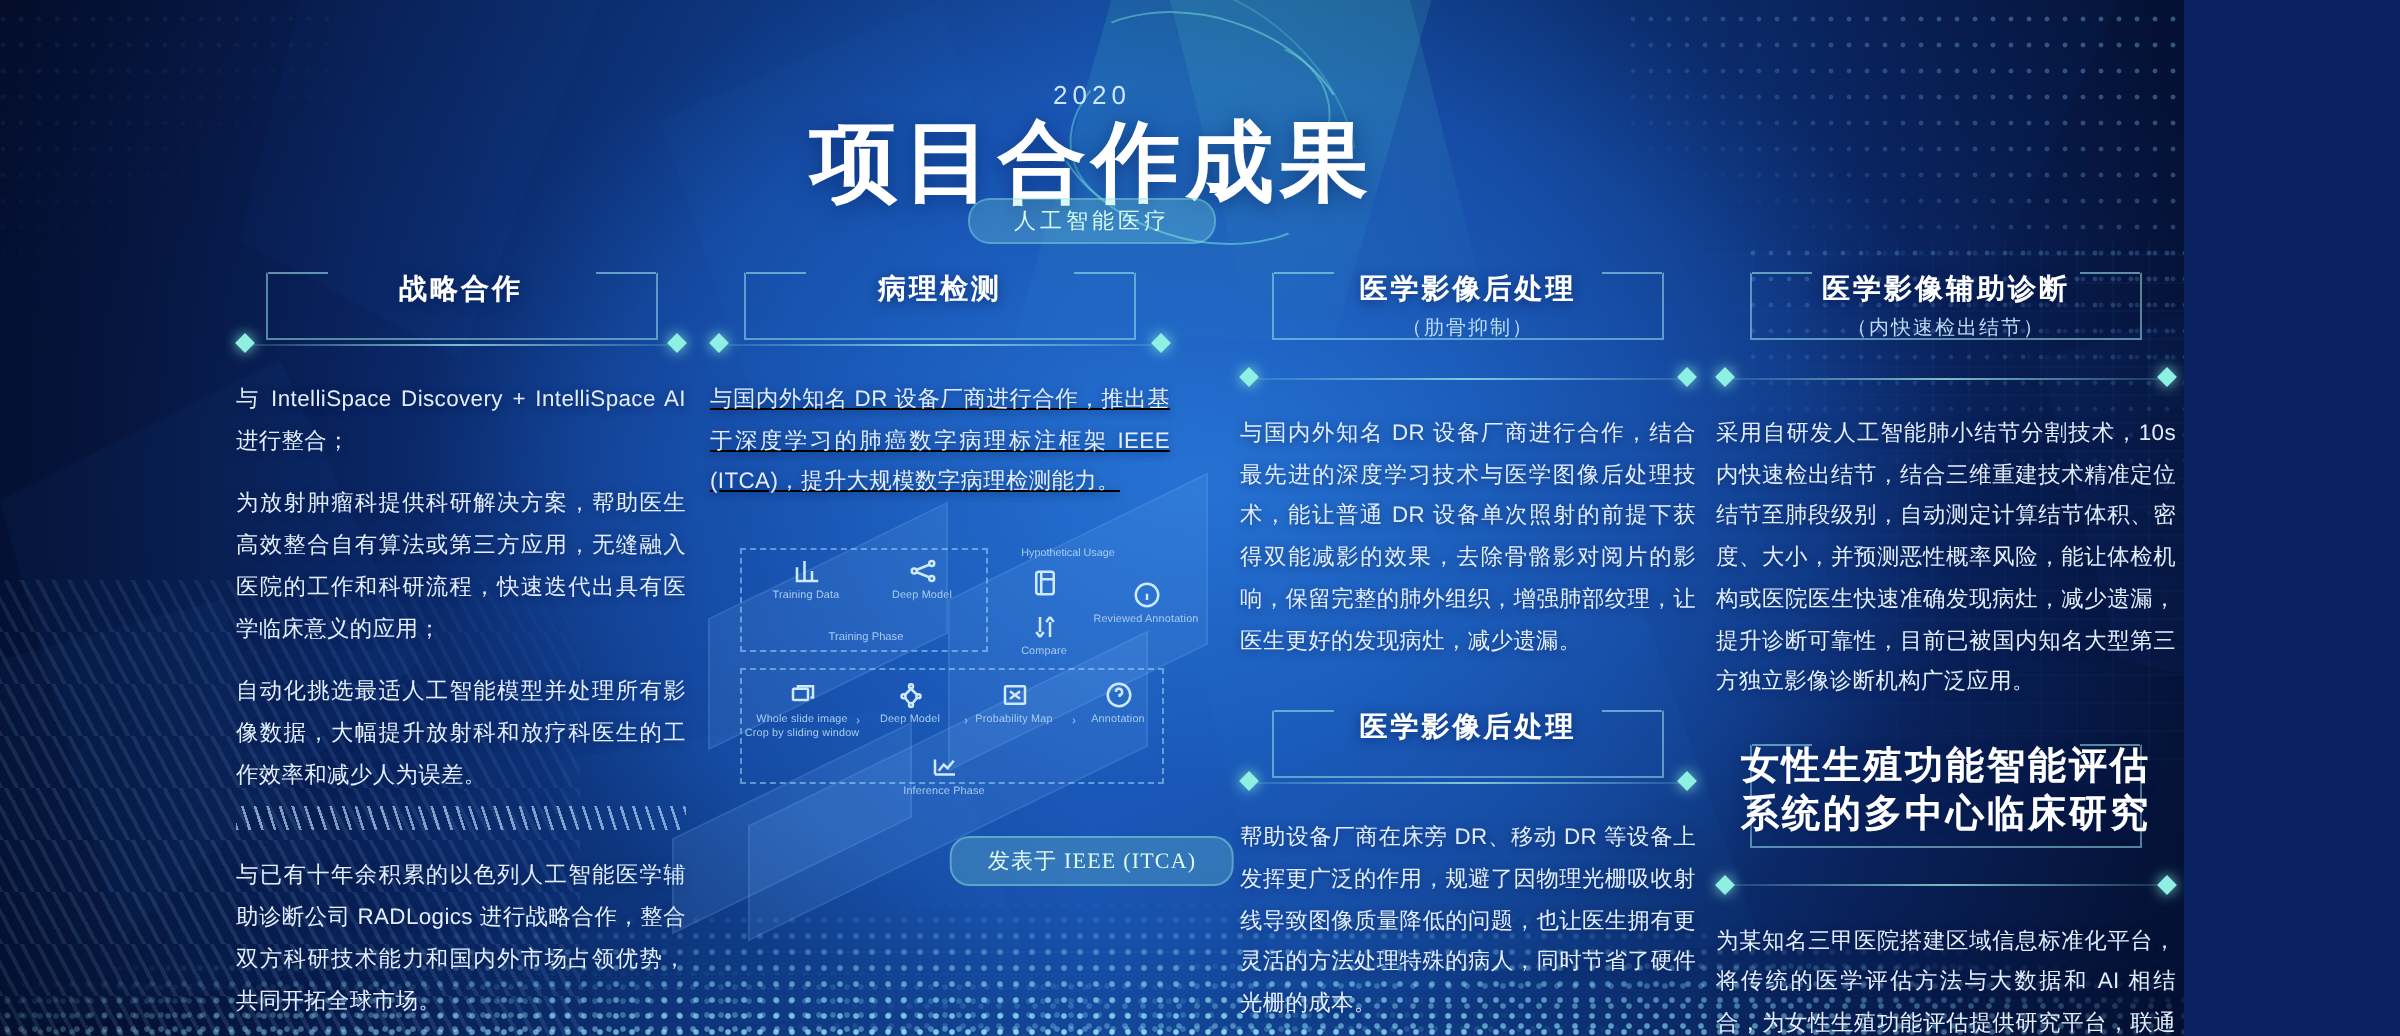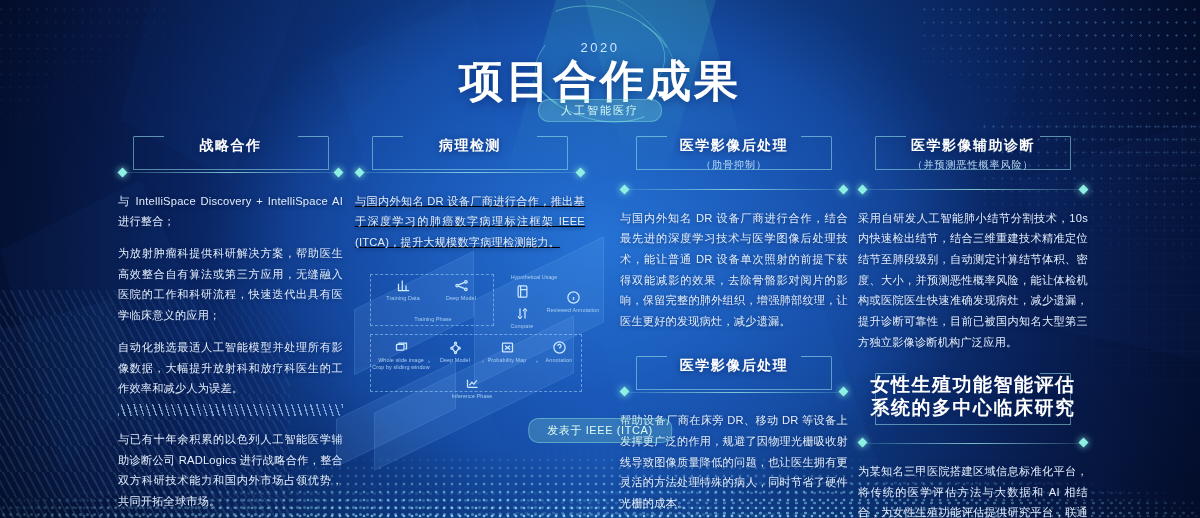--- a/index.html
+++ b/index.html
@@ -3,21 +3,21 @@
 <meta charset="utf-8">
 <style>
   * { margin:0; padding:0; box-sizing:border-box; }
   html,body { width:1200px; height:518px; overflow:hidden; }
   body {
     font-family:"Liberation Sans","DejaVu Sans",sans-serif;
     background:#0a2260;
     position:relative;
   }
   #stage{
-    position:absolute; inset:0; width:1200px; height:518px;
+    position:absolute; inset:0; width:1092px; height:518px;
     overflow:hidden;
     padding-left:40px;
   }
   .bg-base2{
     position:absolute; inset:0;
     background:
       radial-gradient(ellipse 560px 400px at 600px 240px, rgba(38,116,214,.95) 0%, rgba(26,86,182,.75) 40%, rgba(12,45,120,.25) 70%, rgba(5,20,60,0) 100%),
       linear-gradient(90deg,#05143c 0%,#0a2462 14%,#11459a 34%,#1a5cbb 50%,#10418f 70%,#0a2460 86%,#05143c 100%);
   }
   .vignette{
@@ -238,21 +238,21 @@
   }
   .arrowdot{
     position:absolute; color:#9ec7ef; font-size:6px;
   }
 
   .ieee-pill{
     position:absolute; left:50%; top:418px; transform:translateX(-50%);
     padding:4px 18px; border-radius:10px;
     background:rgba(140,230,215,.24);
     border:1px solid rgba(150,240,225,.4);
-    color:#ddfbf2; font-size:11px; letter-spacing:.6px; white-space:nowrap;
+    color:#ddfbf2; font-size:11px; letter-spacing:.6px; white-space:nowrap;font-family:Liberation Serif, serif;
   }
 
   
   .circuit{
     position:absolute; right:0; top:120px; width:360px; height:260px;
     background-image:
       repeating-linear-gradient(0deg, rgba(120,190,255,.07) 0 1px, rgba(0,0,0,0) 1px 14px),
       repeating-linear-gradient(90deg, rgba(120,190,255,.07) 0 1px, rgba(0,0,0,0) 1px 18px);
     -webkit-mask-image:linear-gradient(250deg, rgba(0,0,0,.8), rgba(0,0,0,0) 70%);
             mask-image:linear-gradient(250deg, rgba(0,0,0,.8), rgba(0,0,0,0) 70%);
@@ -364,21 +364,21 @@
       </div>
       <div class="body-text">
         <p>帮助设备厂商在床旁 DR、移动 DR 等设备上发挥更广泛的作用，规避了因物理光栅吸收射线导致图像质量降低的问题，也让医生拥有更灵活的方法处理特殊的病人，同时节省了硬件光栅的成本。</p>
       </div>
     </div>
 
     <div class="col col-4">
       <div class="sec-head">
         <div class="bracket"></div>
         <span class="sec-title">医学影像辅助诊断</span>
-        <span class="sec-sub">（并预测恶性概率风险）</span>
+        <span class="sec-sub">（内快速检出结节）</span>
       </div>
       <div class="divider">
         <span class="dia l"></span>
         <span class="line"></span>
         <span class="dia r"></span>
       </div>
       <div class="body-text">
         <p>采用自研发人工智能肺小结节分割技术，10s 内快速检出结节，结合三维重建技术精准定位结节至肺段级别，自动测定计算结节体积、密度、大小，并预测恶性概率风险，能让体检机构或医院医生快速准确发现病灶，减少遗漏，提升诊断可靠性，目前已被国内知名大型第三方独立影像诊断机构广泛应用。</p>
       </div>
 

